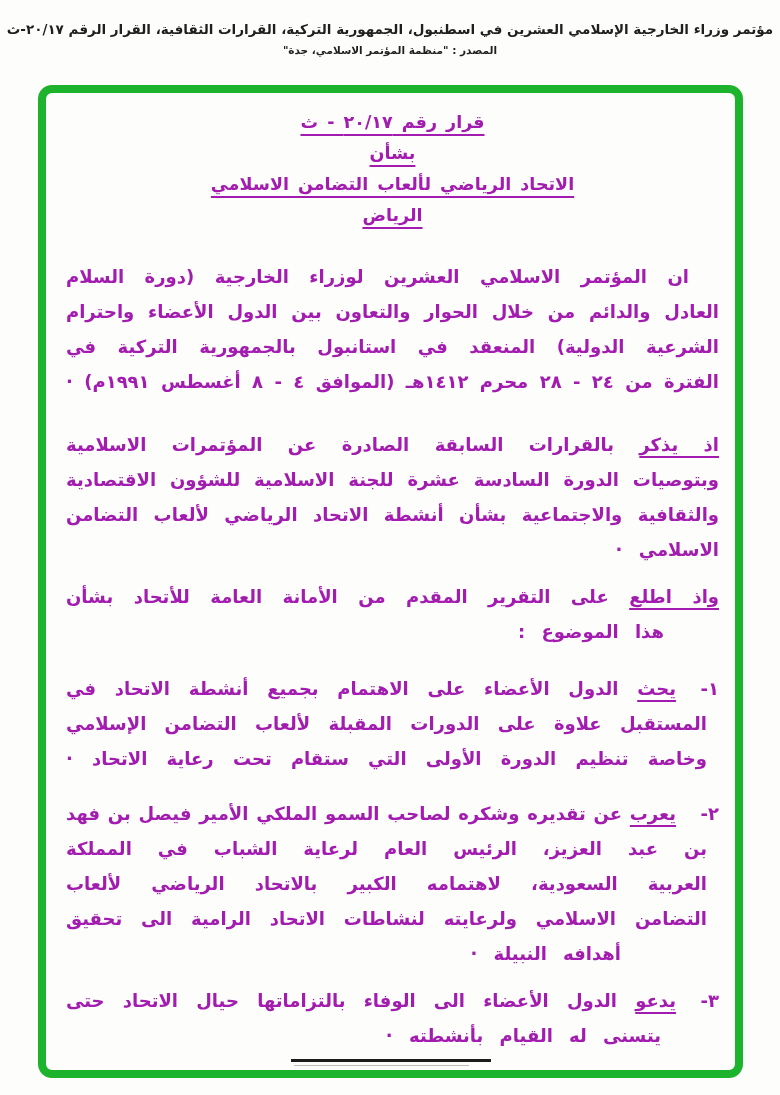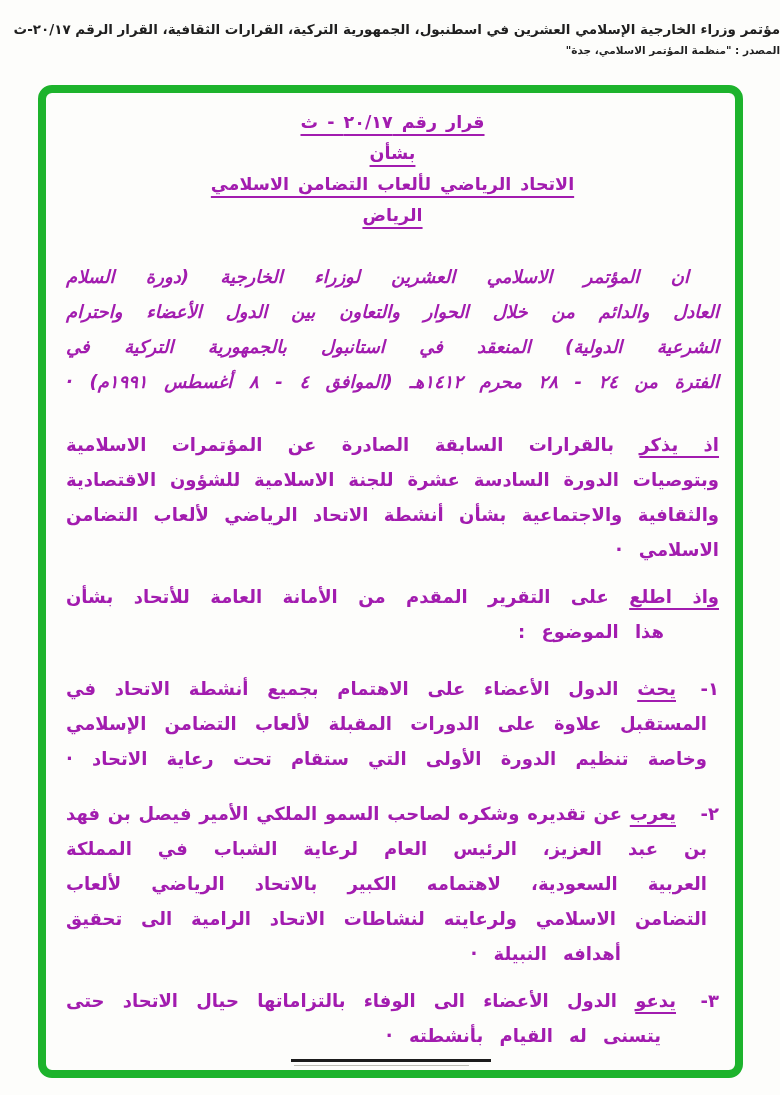--- a/index.html
+++ b/index.html
@@ -7,21 +7,21 @@
   body {
     height:1095px;
     background:#fdfdfb;
     font-family:"DejaVu Sans", sans-serif;
     color:#1f1f1f;
     overflow:hidden;
   }
   .page { position:relative; width:780px; height:1095px; background:#fdfdfb; }
 
   
-  .top-header { direction:rtl; text-align:right; padding-top:21px; font-weight:bold; }
+  .top-header { direction:rtl; text-align:center; padding-top:21px; font-weight:bold; }
   .top-line1 { font-size:13.5px; white-space:nowrap; letter-spacing:0px; }
   .top-line2 { font-size:10.5px; margin-top:7px; }
 
   
   .frame {
     position:absolute; left:38px; top:85px;
     width:705px; height:993px;
     border:8px solid #1db32c;
     border-radius:14px;
     overflow:hidden;
@@ -47,21 +47,21 @@
   .para .line, .item .line { line-height:35px; }
   .jl { text-align:justify; text-align-last:justify; }
   .sl { text-align-last:right; word-spacing:10px; }
 
   .lead {
     text-decoration:underline;
     text-decoration-thickness:1.8px;
     text-underline-offset:5px;
   }
 
-  .p1 { margin-top:28px;font-style:italic; }
+  .p1 { margin-top:28px; }
   .p2 { margin-top:28px; }
   .p3 { margin-top:12px; }
   .ind30 { padding-right:30px; }
   .ind55 { padding-right:55px; }
   .ind58 { padding-right:58px; }
   .ind98 { padding-right:98px; }
 
   .item { position:relative; }
   .item .num { position:absolute; right:0; top:0; line-height:35px; }
   .item .fl { padding-right:43px; }  

